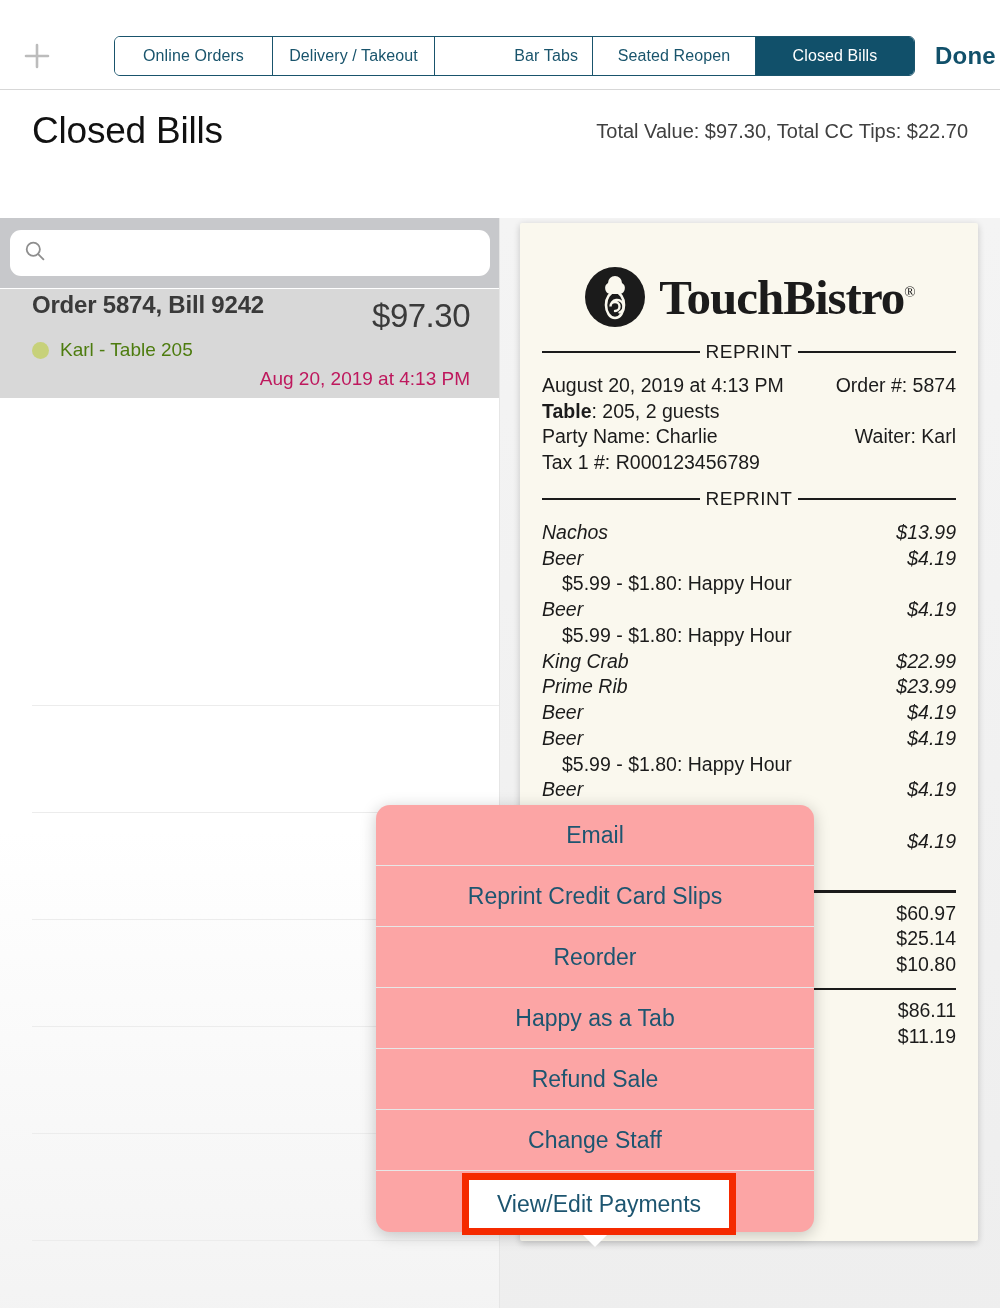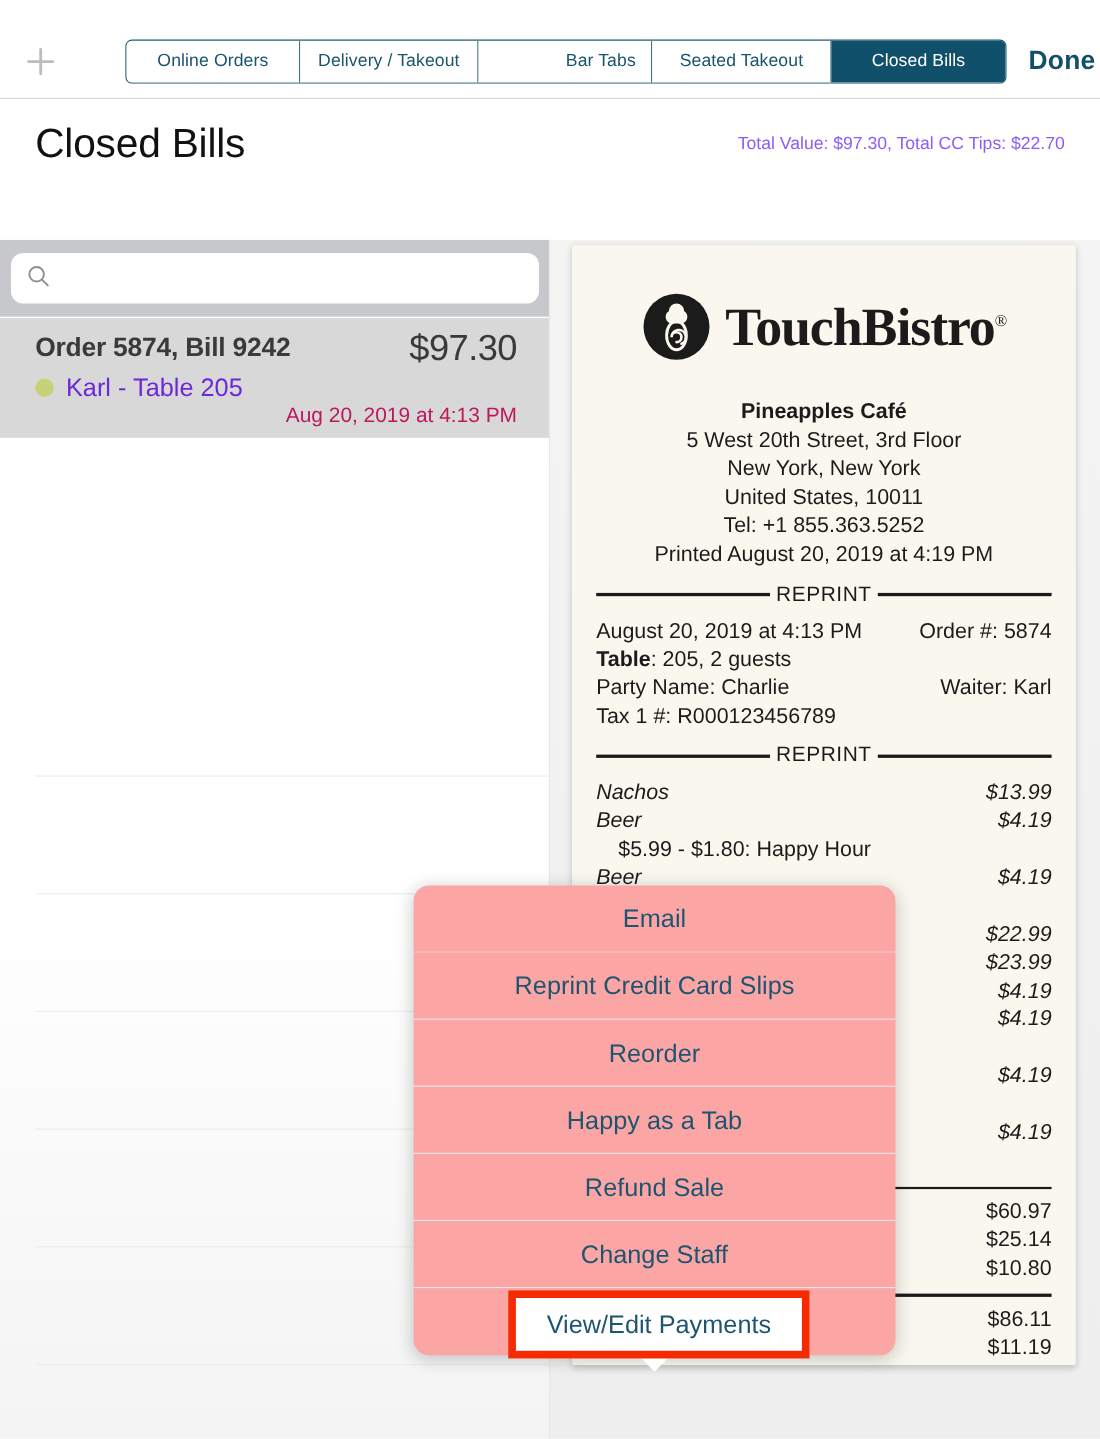--- a/index.html
+++ b/index.html
@@ -55,21 +55,21 @@
   .header {
     position: absolute; top: 67px; left: 0; width: 1000px; height: 128px;
     background: #fff;
   }
   .header-row1 {
     position: absolute; top: 10px; left: 0; width: 1000px; height: 62px;
     display: flex; align-items: center; justify-content: space-between;
     padding: 0 32px;
   }
   .page-title { font-size: 37px; color: #111; font-weight: 400; letter-spacing: -.2px;}
-  .totals-text { font-size: 16px; color: #8b5cf6; }
+  .totals-text { font-size: 20px; color: #404040; }
   .hdr-divider {
     position: absolute; top: 131px; left: 32px; width: 936px; height: 1px;
     background: #e2e2e2;
   }
   .header-row2 {
     position: absolute; top: 140px; left: 0; width: 1000px; height: 52px;
     display: flex; align-items: center; justify-content: space-between;
     padding: 0 32px;
   }
   .sortby { font-size: 20px; color: #555; display: flex; gap: 9px; align-items: baseline;}
@@ -115,33 +115,33 @@
     font-size: 17px; color: #333; width: 100%;
     font-family: "Liberation Sans", sans-serif;
   }
 
   .bill-row {
     position: absolute; top: 70px; left: 0; width: 500px; height: 110px;
     background: #d8d8d8;
     border-top: 1px solid #ffffff;
   }
   .bill-title {
-    position: absolute; top: 14px; left: 32px;
+    position: absolute; top: 2px; left: 32px;
     font-size: 24px; color: #3a3a3a; font-weight: bold; letter-spacing: -.2px;
   }
   .bill-amount {
     position: absolute; top: 8px; right: 30px;
     font-size: 33px; color: #3a3a3a; letter-spacing: -.5px;
   }
   .bill-sub {
     position: absolute; top: 50px; left: 32px;
     display: flex; align-items: center; gap: 11px;
   }
   .bill-dot { width: 17px; height: 17px; border-radius: 50%; background: #c7d17a; }
-  .bill-sub-text { font-size: 23px; color: #6d28d9; }
+  .bill-sub-text { font-size: 19px; color: #4d7c0f; }
   .bill-time {
     position: absolute; bottom: 8px; right: 30px;
     font-size: 19px; color: #be185d;
   }
 
   .empty-row {
     position: absolute; left: 32px; width: 468px; height: 1px; background: #ececec;
   }
 
   
@@ -242,21 +242,21 @@
       <div class="seg-item seg-w1">
           <span>Online Orders</span>
         </div>
       <div class="seg-item seg-w2">
           <span>Delivery / Takeout</span>
         </div>
       <div class="seg-item seg-w3">
           <span>Bar Tabs</span>
         </div>
       <div class="seg-item seg-w4">
-          <span>Seated Takeout</span>
+          <span>Seated Reopen</span>
         </div>
       <div class="seg-item seg-w5 active">
           <span>Closed Bills</span>
         </div>
     </div>
 
     <div class="done-btn">Done</div>
   </div>
 
   <div class="header">
@@ -321,28 +321,20 @@
             <svg width="64" height="64" viewBox="0 0 64 64">
               <circle cx="32" cy="32" r="30" fill="#1b1b1b"></circle>
               <path d="M25 18 a7 7 0 0 1 14 0 a6 6 0 0 1 -2 11 l-10 0 a6 6 0 0 1 -2 -11 z" fill="#faf8ee"></path>
               <ellipse cx="32" cy="40" rx="9" ry="13" fill="none" stroke="#faf8ee" stroke-width="2.6"></ellipse>
               <path d="M32 46 a4.5 4.5 0 1 0 -4.5 -4.5 a6.5 6.5 0 1 1 9 6" fill="none" stroke="#faf8ee" stroke-width="2.4" stroke-linecap="round"></path>
             </svg>
           </span>
           <span class="r-logo-text"><span>TouchBistro</span><span class="r-logo-reg">®</span></span>
         </div>
 
-        <div class="r-store">
-          <div class="b">Pineapples Café</div>
-          <div>5 West 20th Street, 3rd Floor</div>
-          <div>New York, New York</div>
-          <div>United States, 10011</div>
-          <div>Tel: +1 855.363.5252</div>
-          <div>Printed August 20, 2019 at 4:19 PM</div>
-        </div>
 
         <div class="r-sep">
             <span>REPRINT</span>
           </div>
 
         <div class="r-meta">
           <div class="r-meta-row">
             <span>August 20, 2019 at 4:13 PM</span>
             <span>Order #: 5874</span>
           </div>

